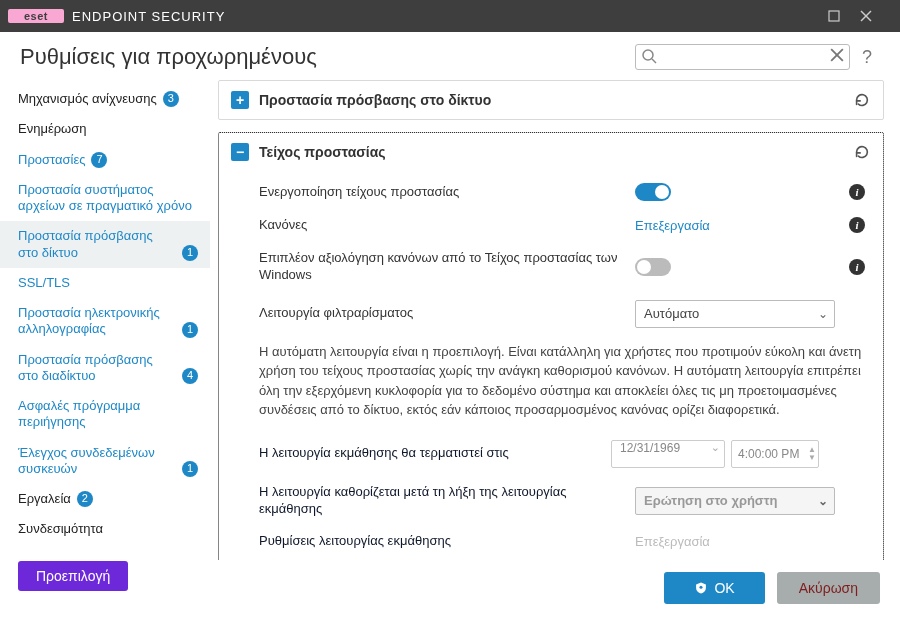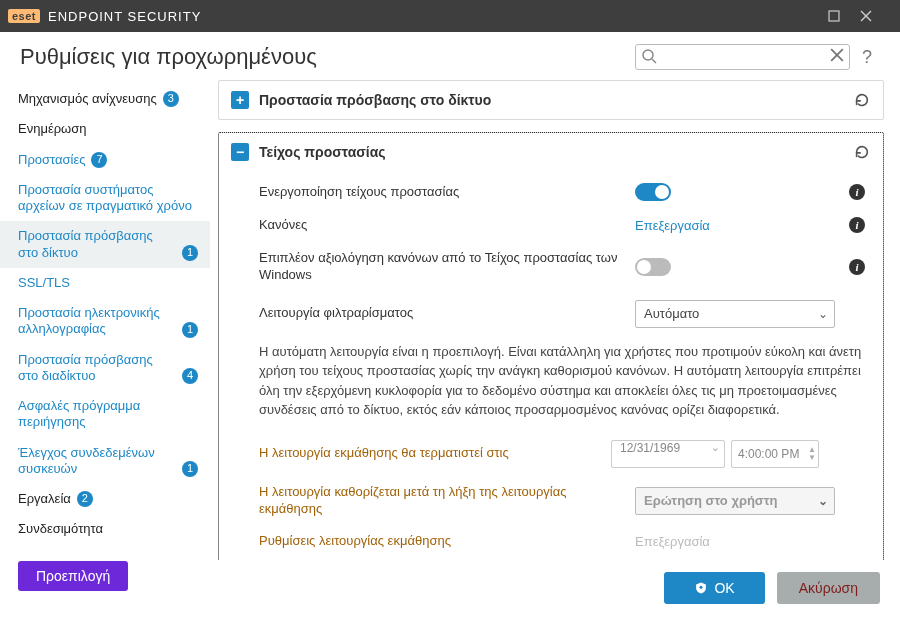--- a/index.html
+++ b/index.html
@@ -1,20 +1,20 @@
 <!DOCTYPE html>
 <html><head>
 <meta charset="utf-8">
 <style>
 * { box-sizing: border-box; margin: 0; padding: 0; font-family: "Segoe UI", Arial, sans-serif; }
 body { width: 900px; height: 620px; background: #fff; overflow: hidden; display: flex; flex-direction: column; }
 
 
 .titlebar { height: 32px; background: #3e3e3e; color: #fff; display: flex; align-items: center; padding: 0 8px; font-size: 13px; }
-.titlebar .logo { background: #fdba74; color:#3e3e3e; font-weight: bold; font-size:11px; padding:1px 4px; border-radius:2px; margin-right:8px; letter-spacing:0.5px;}
+.titlebar .logo { background: #f9a8d4; color:#3e3e3e; font-weight: bold; font-size:11px; padding:1px 16px; border-radius:2px; margin-right:8px; letter-spacing:0.5px;}
 .titlebar .title { letter-spacing: 1px; font-weight: 300; }
 .titlebar .spacer { flex:1; }
 .titlebar .winbtn { width:32px; text-align:center; cursor:pointer; color:#ccc; font-size:14px; }
 
 
 .header { display:flex; align-items:center; padding: 12px 24px 10px 20px; gap:8px; }
 .header h1 { font-size: 22px; font-weight: 400; color:#333; flex:1; }
 .searchwrap { position:relative; width:215px; }
 .searchwrap input { width:100%; height:26px; border:1px solid #bbb; border-radius:3px; padding:0 46px 0 28px; font-size:13px; }
 .searchwrap .mag { position:absolute; left:6px; top:4px; color:#888; }
@@ -63,21 +63,21 @@
 .select { width:200px; height:28px; border:1px solid #bbb; border-radius:2px; background:#fff; padding:0 24px 0 8px; font-size:13px; color:#444; display:flex; align-items:center; position:relative; cursor:pointer;}
 .select .chev { position:absolute; right:6px; top:6px; color:#666; font-size:12px; }
 .select.disabled { color:#999; background:#f5f5f5;font-weight:bold; }
 
 .datebox { width:114px; height:28px; border:1px solid #ccc; border-radius:2px; display:inline-flex; align-items:flex-start; padding:0 20px 0 8px; font-size:12px; color:#888; position:relative; margin-right:6px;}
 .datebox .chev { position:absolute; right:4px; color:#aaa; font-size:11px; }
 .timebox { width:88px; height:28px; border:1px solid #ccc; border-radius:2px; display:inline-flex; align-items:center; padding:0 18px 0 6px; font-size:12px; color:#888; position:relative;}
 .timebox .stepper { position:absolute; right:2px; display:flex; flex-direction:column; font-size:8px; color:#aaa; line-height:8px;}
 
 .desc { font-size:13px; color:#444; line-height:1.5; padding:6px 20px 12px 0; }
-.row.disabled .label { color:#a16207; }
+.row.disabled .label { color:#0f172a; }
 .row.disabled .linkaction { color:#bbb; }
 
 
 .footerbar { display:flex; justify-content:flex-end; gap:12px; padding:12px 20px 16px 0; }
 .btn-ok { background:#1e88c7; color:#fff; border:none; border-radius:3px; padding:8px 30px; font-size:14px; cursor:pointer; display:inline-flex; align-items:center; gap:6px;}
 .btn-cancel { background:#a7acad; color:#7f1d1d; border:none; border-radius:3px; padding:8px 22px; font-size:14px; cursor:pointer; }
 
 .info-i { display:inline-flex; width:16px; height:16px; border-radius:50%; background:#333; color:#fff; align-items:center; justify-content:center; font-size:11px; font-weight:bold; font-style:italic; font-family: Georgia, serif;}
 
 svg { display:block; }

